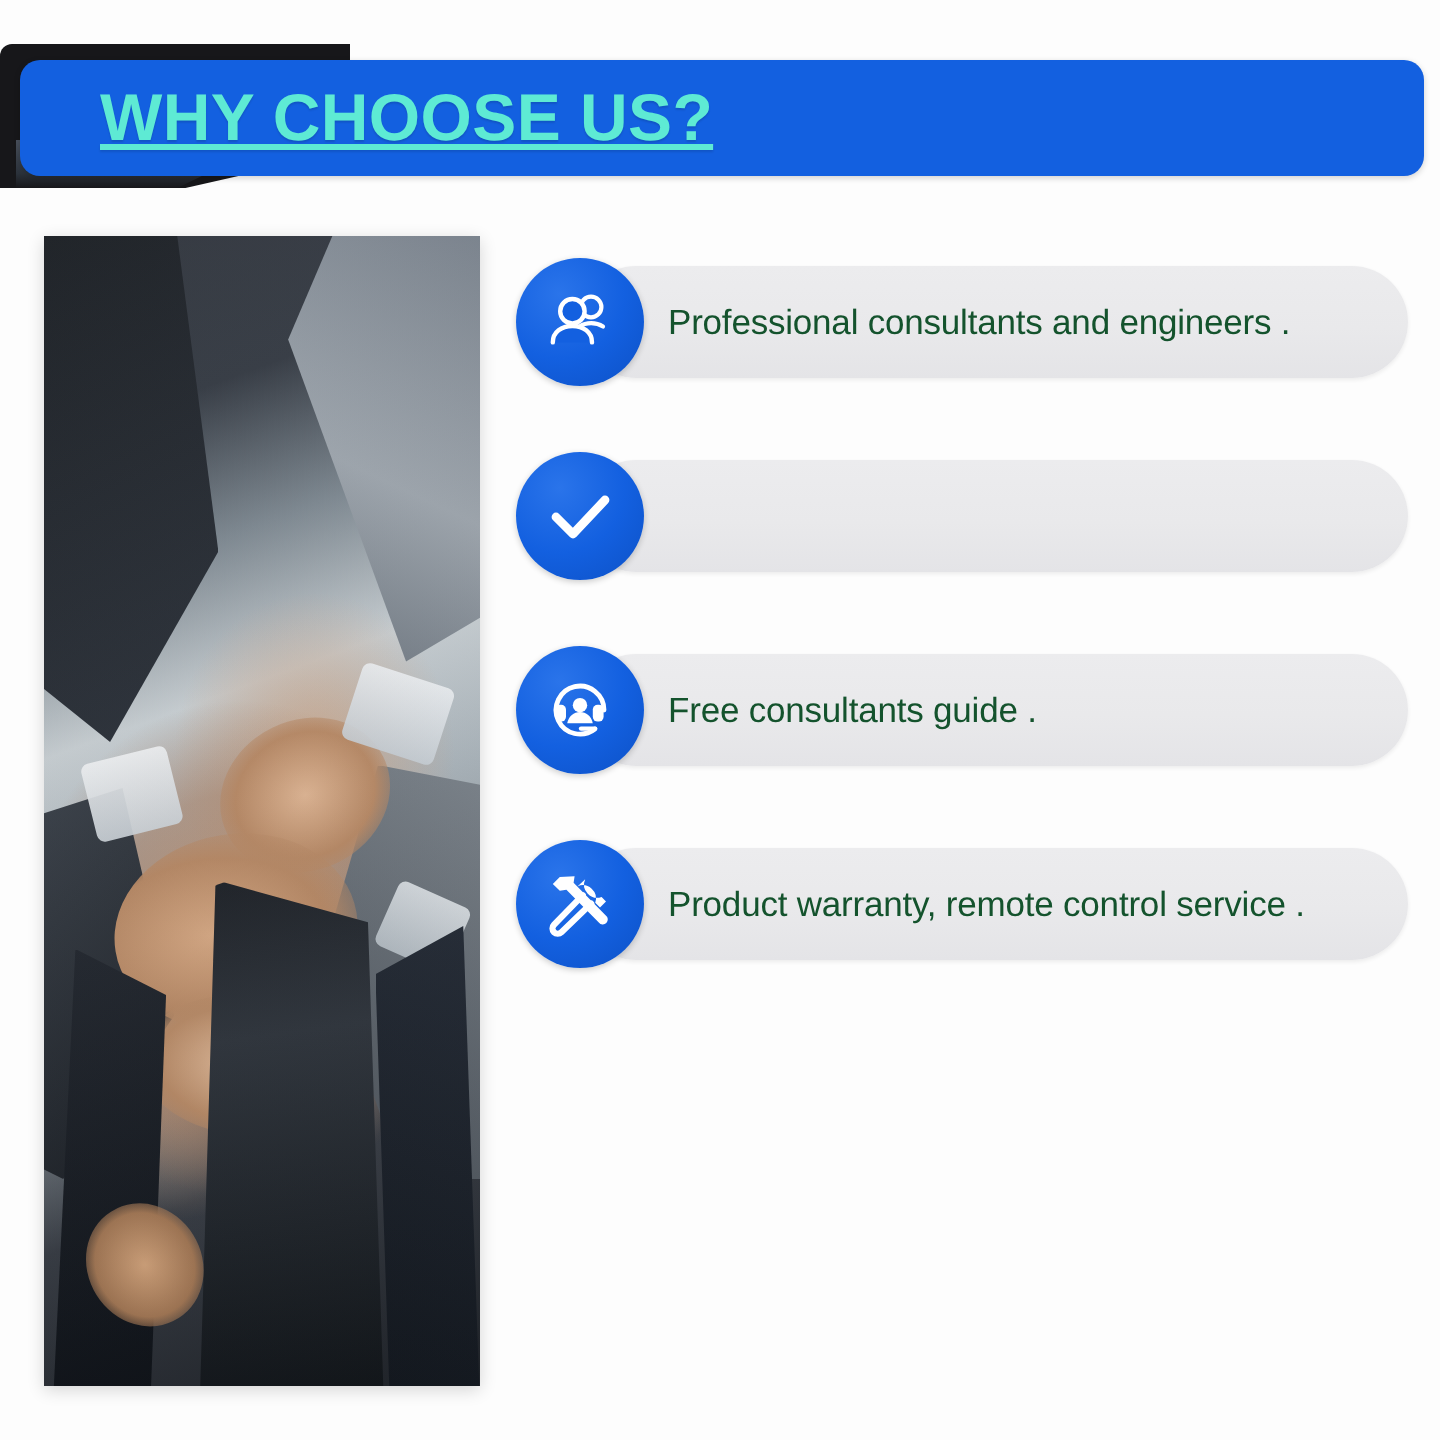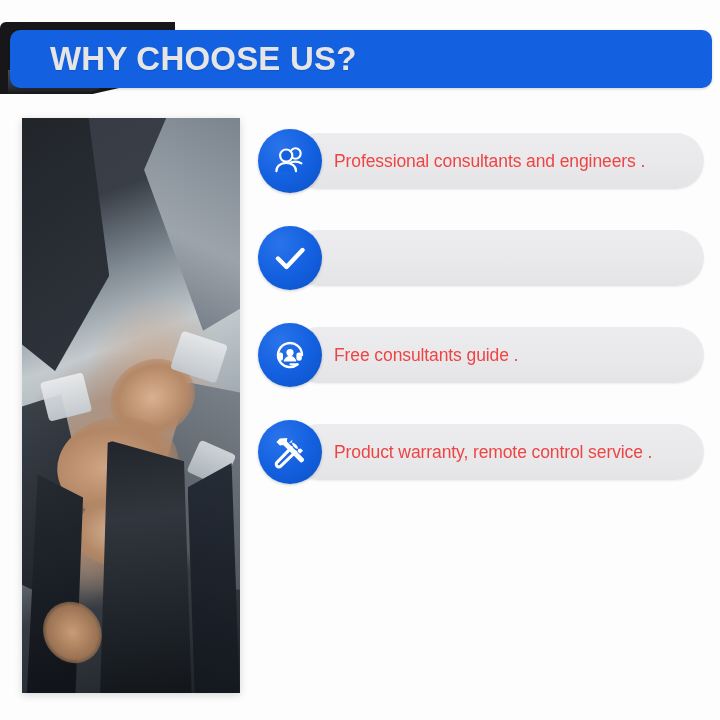--- a/index.html
+++ b/index.html
@@ -67,27 +67,28 @@
     border-radius: 10px;
     z-index: 3;
     box-shadow: 0 1px 3px rgba(0,0,0,.18);
   }
 
   .header-title {
     position: absolute;
     left: 40px;
     top: 50%;
     transform: translateY(-50%);
-    color: #e5e5e5;
+    color: #5eead4;
     font-size: 33px;
     font-weight: bold;
     letter-spacing: .2px;
     font-family: "Liberation Sans", sans-serif;
     white-space: nowrap;
     text-shadow: 0 1px 1px rgba(0,0,0,.12);
+    text-decoration: underline;
   }
 
   
   .photo {
     position: absolute;
     left: 22px;
     top: 118px;
     width: 218px;
     height: 575px;
     overflow: hidden;
@@ -202,21 +203,21 @@
 
   .feature-text {
     position: absolute;
     left: 76px;
     top: 0;
     height: 64px;
     right: 14px;
     display: flex;
     align-items: center;
     font-size: 17.5px;
-    color: #ef4444;
+    color: #14532d;
     font-family: "Liberation Sans", sans-serif;
     letter-spacing: -.1px;
     z-index: 3;
     white-space: nowrap;
   }
 </style>
 </head>
 <body>
 
 <div class="page">

